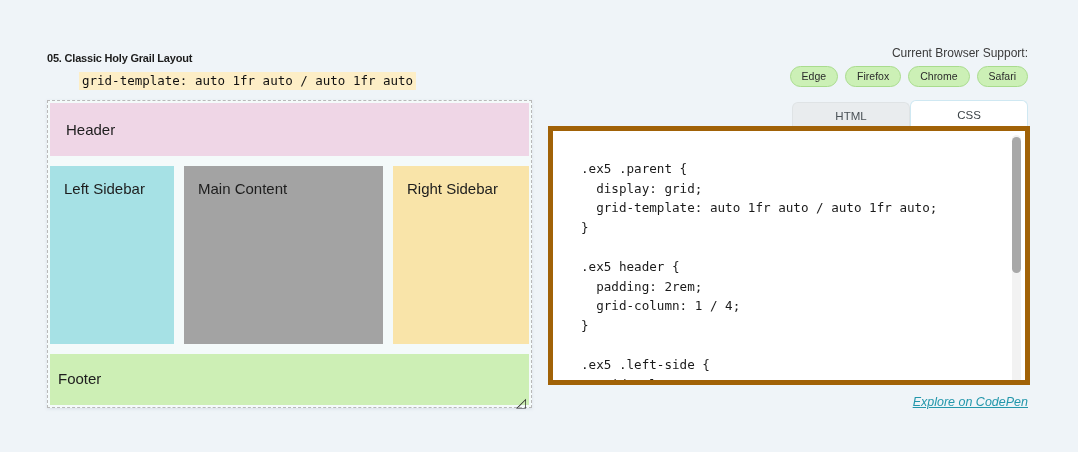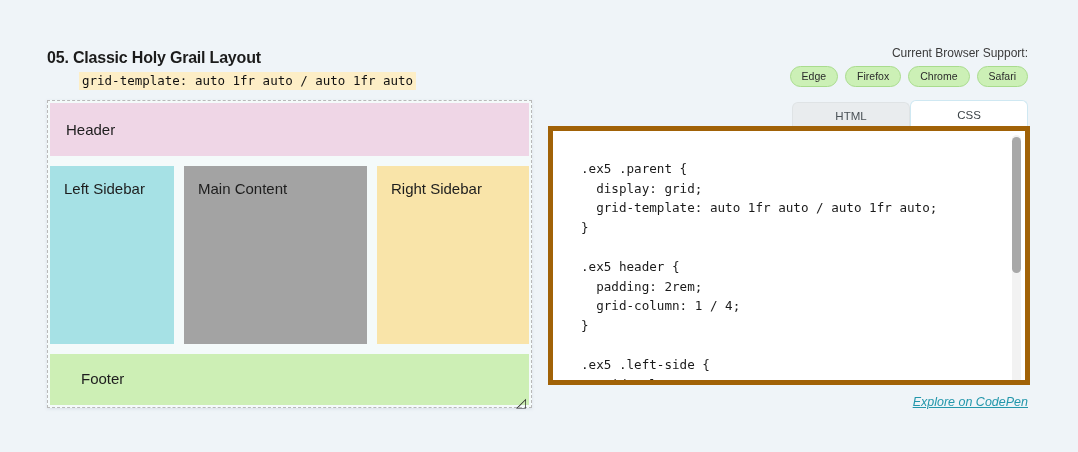--- a/index.html
+++ b/index.html
@@ -21,21 +21,21 @@
     left: 0; top: 0;
     width: 1078px; height: 452px;
   }
 
   .title-block {
     position: absolute;
     left: 47px;
     top: 48px;
   }
   .example-title {
-    font-size: 16px;
+    font-size: 11px;
     font-weight: bold;
     color: #1c1c1c;
     letter-spacing: -0.2px;
     line-height: 20px;
     margin: 0;
     white-space: nowrap;
   }
   .template-code {
     display: inline-block;
     margin-top: 4px;
@@ -121,26 +121,26 @@
     grid-column: 2 / 3;
     background: #a3a3a3;
     padding: 14px 0 0 14px;
     align-items: flex-start;
   }
   .cell-right {
     grid-column: 3 / 4;
     background: #f9e4a9;
     padding: 14px 14px 0 14px;
     align-items: flex-start;
-    width: 152px;
+    width: 136px;
   }
   .cell-footer {
     grid-column: 1 / 4;
     background: #cdefb5;
-    padding: 16px 0 18px 31px;
+    padding: 16px 0 18px 8px;
   }
   .resize-handle {
     position: absolute;
     left: 516px;
     top: 396px;
     width: 14px;
     height: 14px;
     color: #2a2a2a;
     line-height: 14px;
     font-size: 13px;

